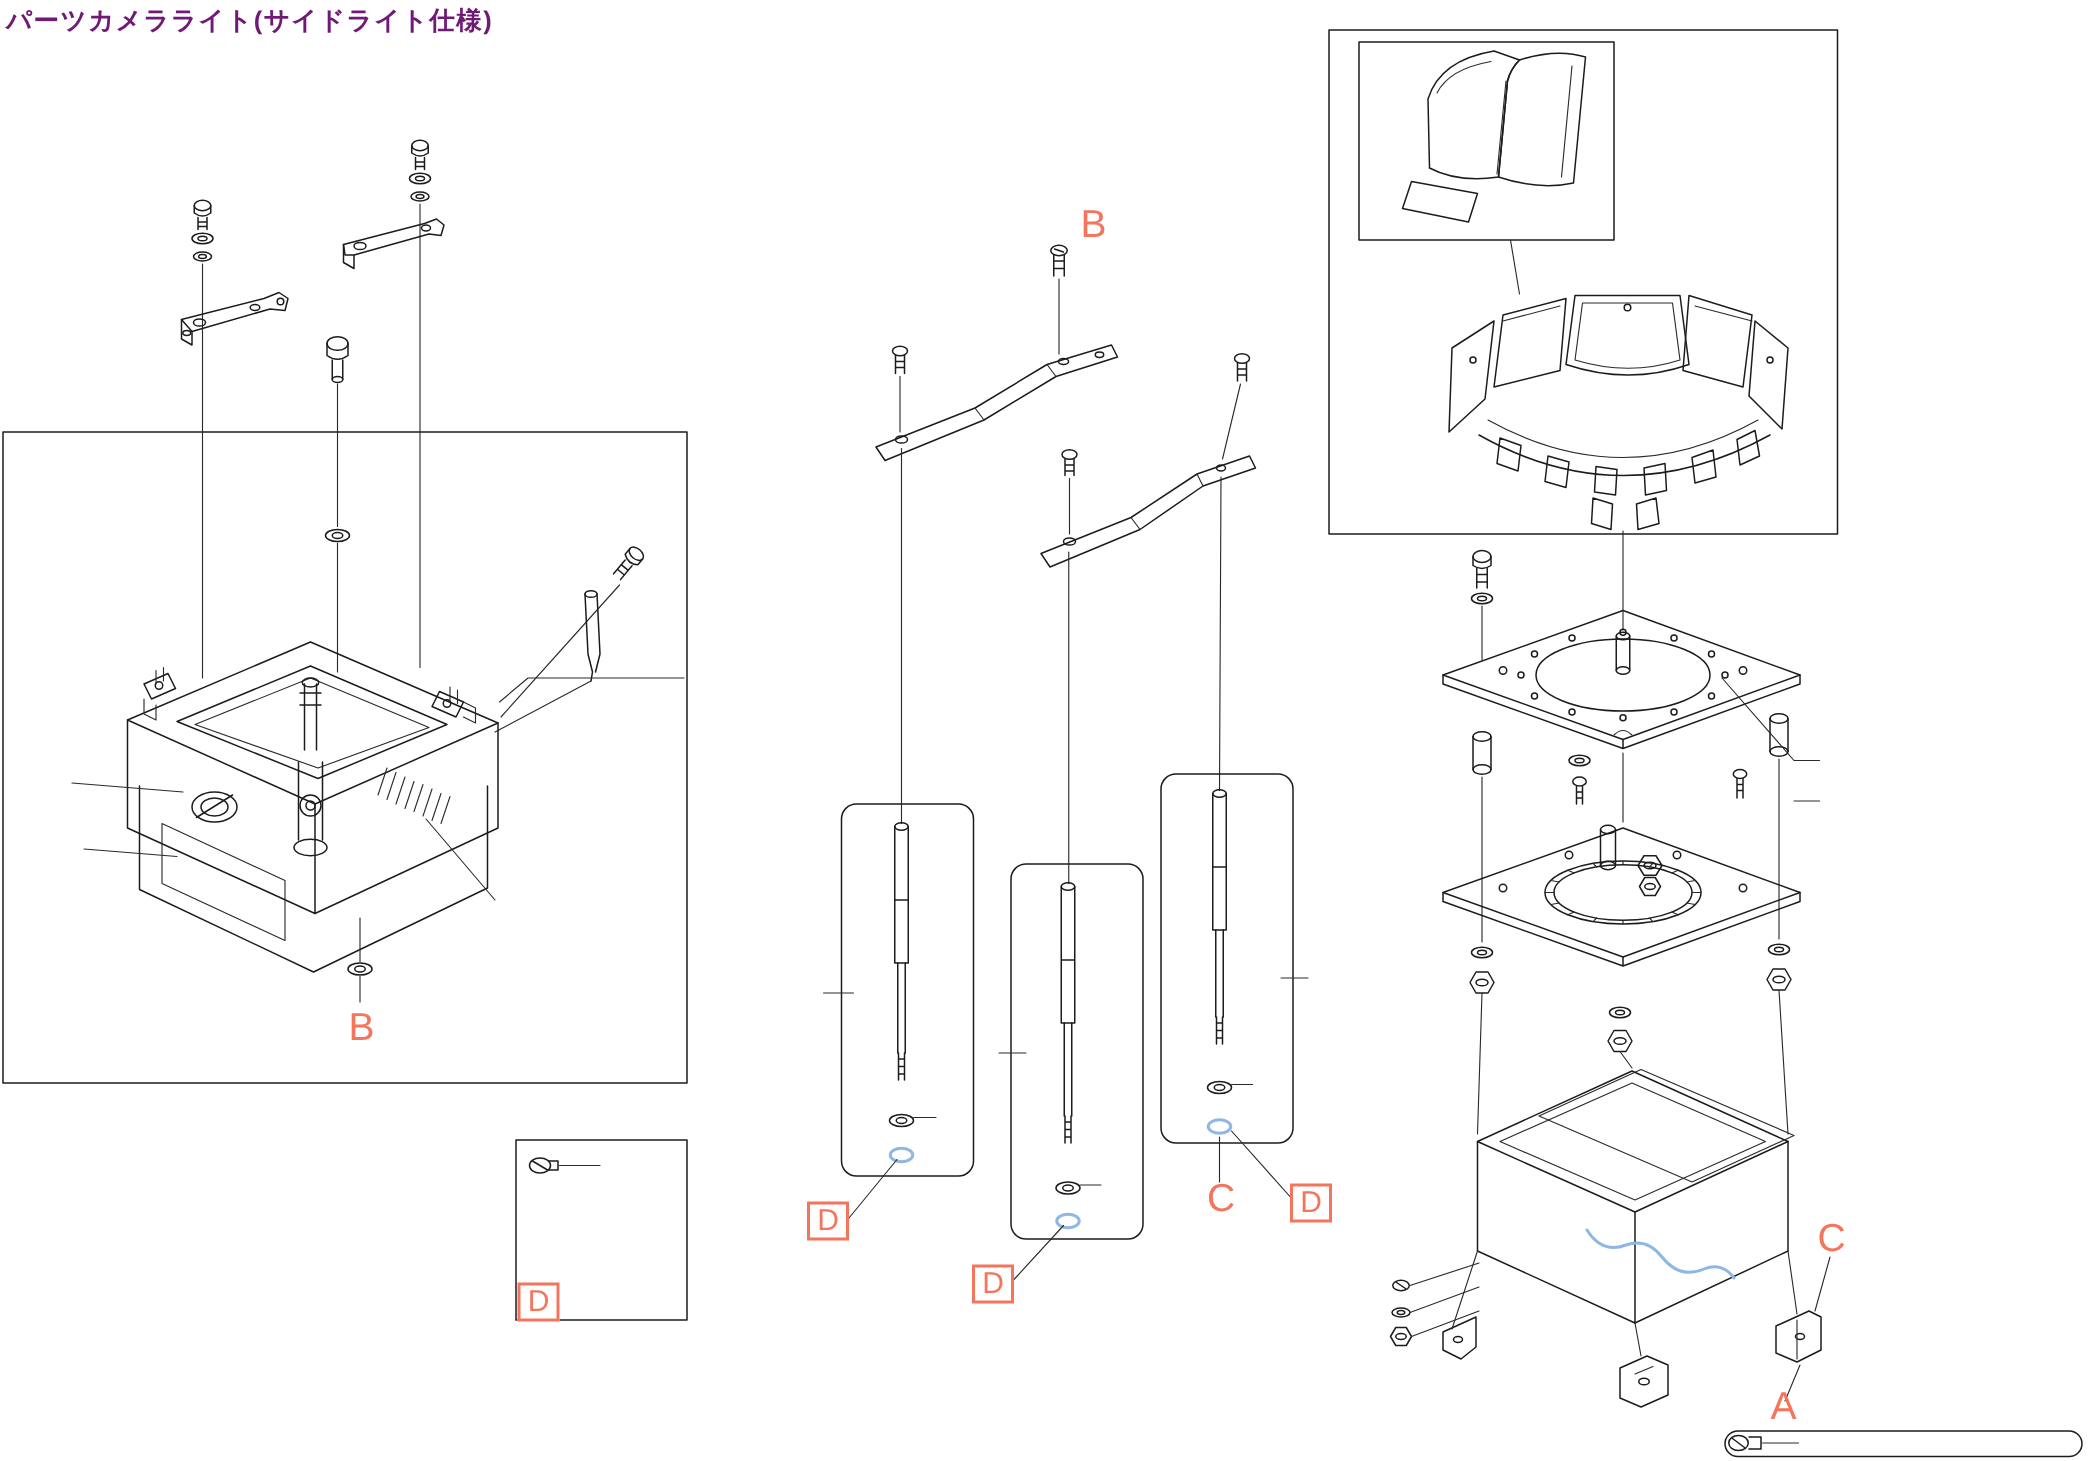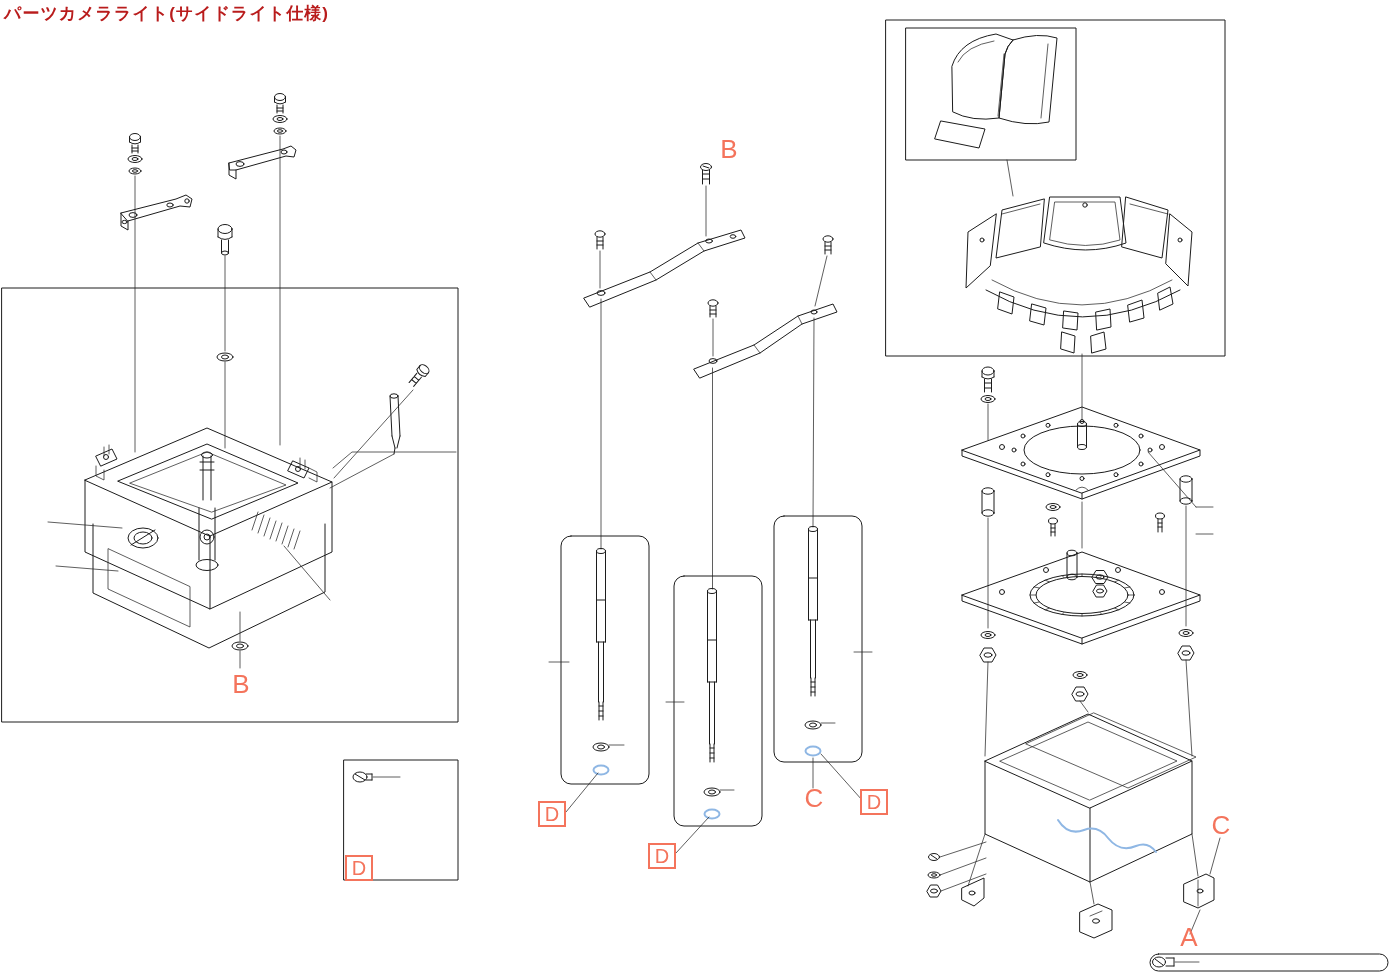--- a/index.html
+++ b/index.html
@@ -1,18 +1,18 @@
 <!DOCTYPE html>
 <html><head>
 <meta charset="utf-8">
 <style>
   html,body{margin:0;padding:0;background:#ffffff;}
   .canvas{position:relative;width:1393px;height:974px;background:#fff;overflow:hidden;
           font-family:"Liberation Sans","DejaVu Sans",sans-serif;}
-  .title{position:absolute;left:4px;top:2px;font-size:17px;letter-spacing:1px;color:#b91c1c;font-weight:600;}
+  .title{position:absolute;left:4px;top:2px;font-size:17px;letter-spacing:1px;color:#701a75;font-weight:600;}
   svg{position:absolute;left:0;top:0;}
   svg *{stroke:#1c1c1c;fill:none;stroke-width:1;stroke-linejoin:round;stroke-linecap:round;}
   svg .blue{stroke:#8fb7e4;stroke-width:2;}
   svg .thin{stroke-width:0.75;stroke:#2a2a2a;}
   .letter{position:absolute;width:26px;text-align:center;font-size:26px;line-height:26px;color:#f4745c;}
   .dbox{position:absolute;width:24px;height:22px;border:2px solid #f4745c;background:#fff;
         color:#f4745c;font-size:20px;line-height:22px;text-align:center;}
 </style>
 </head>
 <body>

